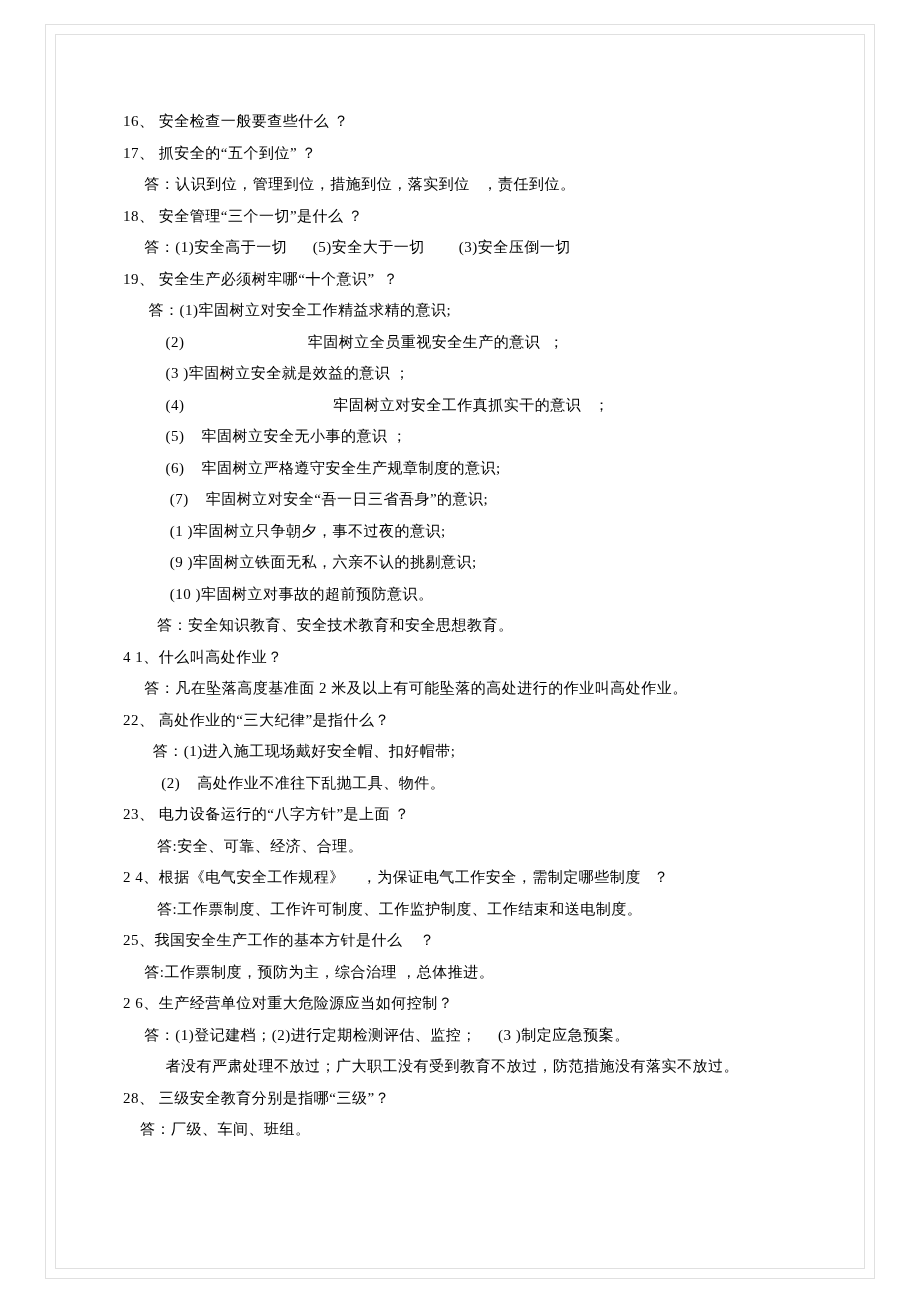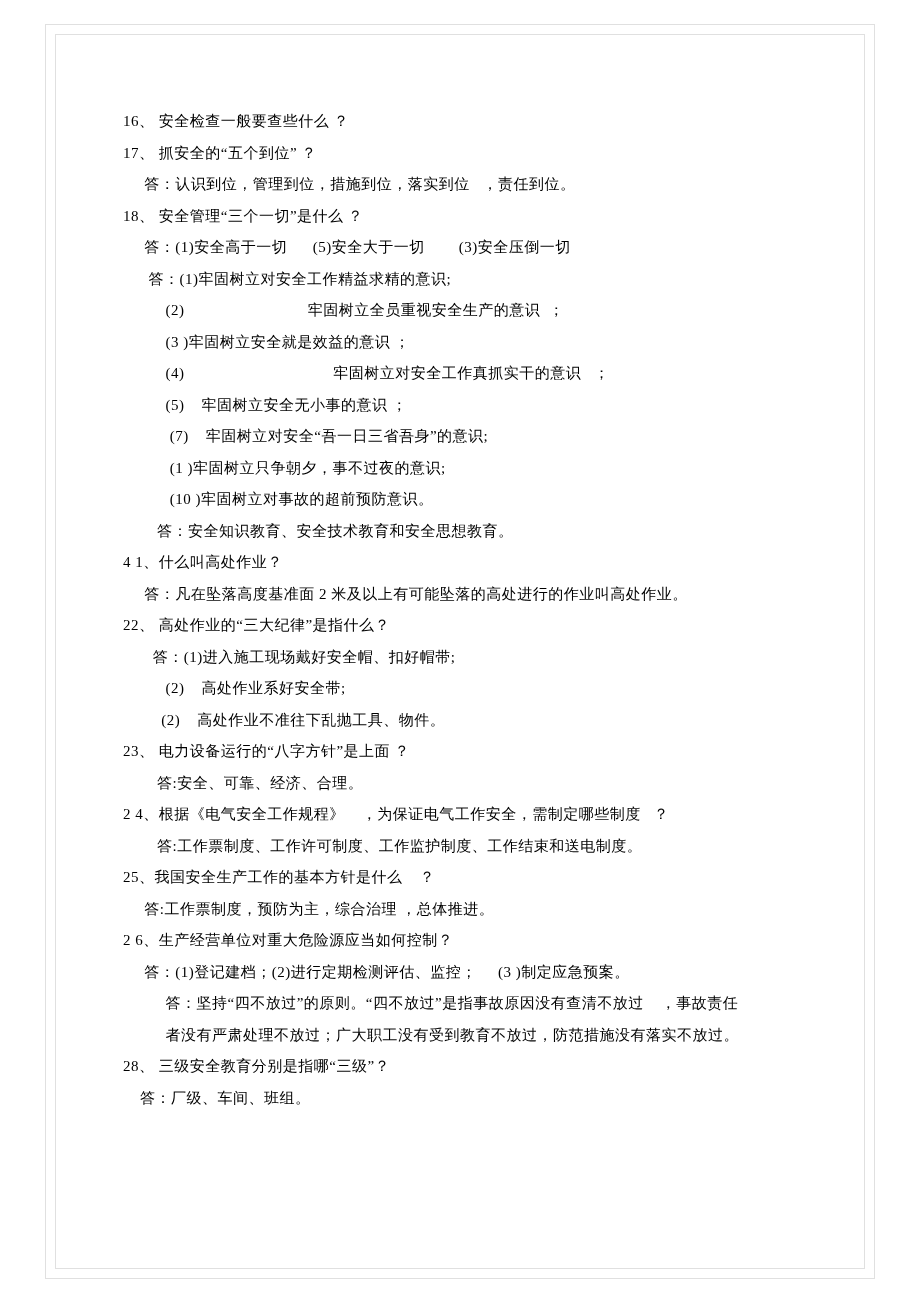--- a/index.html
+++ b/index.html
@@ -39,40 +39,41 @@
 
 <div class="frame frame-outer"></div>
 <div class="frame frame-inner"></div>
 
 <div class="page">
   <div class="line">16、 安全检查一般要查些什么 ？</div>
   <div class="line">17、 抓安全的“五个到位” ？</div>
   <div class="line">     答：认识到位，管理到位，措施到位，落实到位   ，责任到位。</div>
   <div class="line">18、 安全管理“三个一切”是什么 ？</div>
   <div class="line">     答：(1)安全高于一切      (5)安全大于一切        (3)安全压倒一切</div>
+  <div class="line">19、 安全生产必须树牢哪“十个意识”  ？</div>
   <div class="line">      答：(1)牢固树立对安全工作精益求精的意识;</div>
   <div class="line">          (2)                             牢固树立全员重视安全生产的意识  ；</div>
   <div class="line">          (3 )牢固树立安全就是效益的意识 ；</div>
   <div class="line">          (4)                                   牢固树立对安全工作真抓实干的意识   ；</div>
   <div class="line">          (5)    牢固树立安全无小事的意识 ；</div>
+  <div class="line">          (6)    牢固树立严格遵守安全生产规章制度的意识;</div>
   <div class="line">           (7)    牢固树立对安全“吾一日三省吾身”的意识;</div>
   <div class="line">           (1 )牢固树立只争朝夕，事不过夜的意识;</div>
+  <div class="line">           (9 )牢固树立铁面无私，六亲不认的挑剔意识;</div>
   <div class="line">           (10 )牢固树立对事故的超前预防意识。</div>
   <div class="line">        答：安全知识教育、安全技术教育和安全思想教育。</div>
   <div class="line">4 1、什么叫高处作业？</div>
   <div class="line">     答：凡在坠落高度基准面 2 米及以上有可能坠落的高处进行的作业叫高处作业。</div>
   <div class="line">22、 高处作业的“三大纪律”是指什么？</div>
   <div class="line">       答：(1)进入施工现场戴好安全帽、扣好帽带;</div>
-  <div class="line">          (2)    高处作业系好安全带;</div>
   <div class="line">         (2)    高处作业不准往下乱抛工具、物件。</div>
   <div class="line">23、 电力设备运行的“八字方针”是上面 ？</div>
   <div class="line">        答:安全、可靠、经济、合理。</div>
   <div class="line">2 4、根据《电气安全工作规程》    ，为保证电气工作安全，需制定哪些制度   ？</div>
   <div class="line">        答:工作票制度、工作许可制度、工作监护制度、工作结束和送电制度。</div>
   <div class="line">25、我国安全生产工作的基本方针是什么    ？</div>
   <div class="line">     答:工作票制度，预防为主，综合治理 ，总体推进。</div>
   <div class="line">2 6、生产经营单位对重大危险源应当如何控制？</div>
   <div class="line">     答：(1)登记建档；(2)进行定期检测评估、监控；     (3 )制定应急预案。</div>
-  <div class="line">          答：坚持“四不放过”的原则。“四不放过”是指事故原因没有查清不放过    ，事故责任</div>
   <div class="line">          者没有严肃处理不放过；广大职工没有受到教育不放过，防范措施没有落实不放过。</div>
   <div class="line">28、 三级安全教育分别是指哪“三级”？</div>
   <div class="line">    答：厂级、车间、班组。</div>
 </div>
 
 </body></html>

